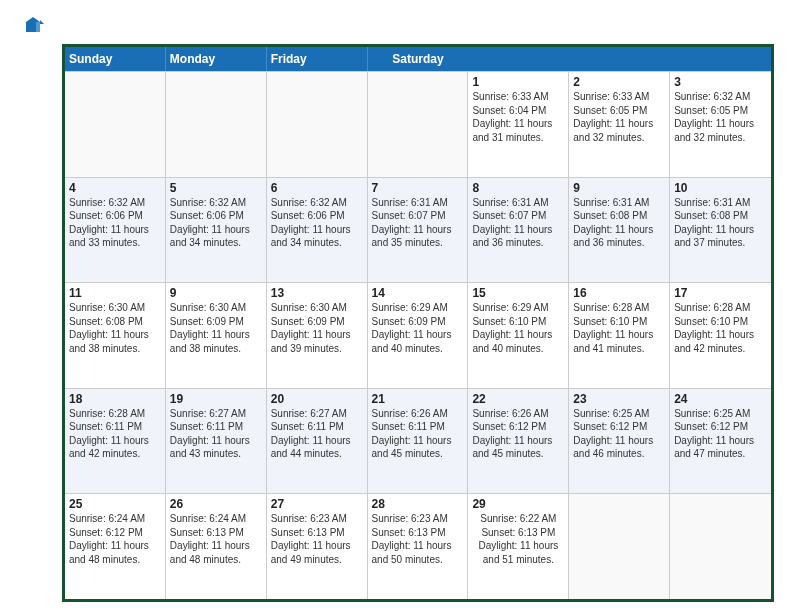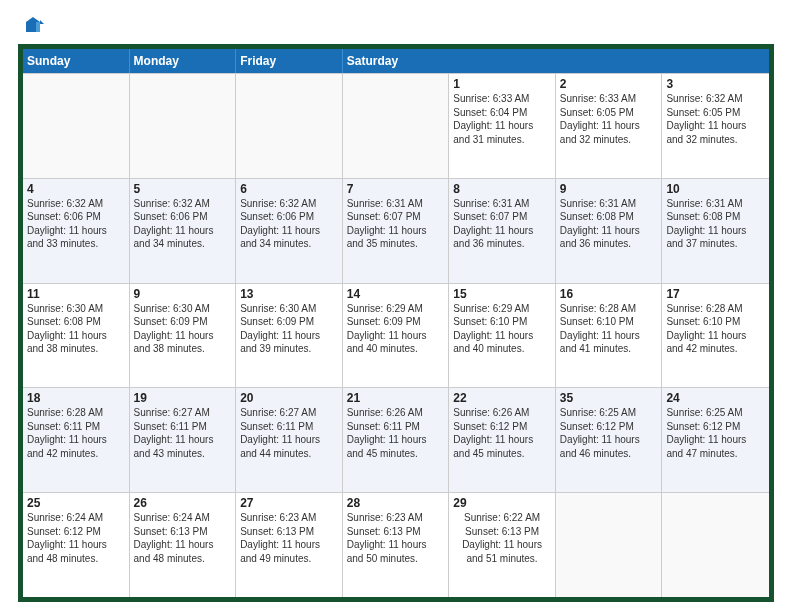--- a/index.html
+++ b/index.html
@@ -52,37 +52,39 @@
       font-weight: normal;
     }
     .location {
       font-size: 15px;
       color: #555;
     }
     .calendar {
       flex: 1;
       display: flex;
       flex-direction: column;
-      border: 5px solid #14532d;
+      border: 3px solid #14532d;
+      margin-left: 44px;
     }
     .cal-header {
       display: grid;
       grid-template-columns: repeat(7, 1fr);
       background: #1a6eb5;
     }
     .cal-header-cell {
       color: #fff;
       font-size: 12px;
       font-weight: bold;
       padding: 5px 4px;
       text-align: left;
       border-right: 1px solid #3a8ed5;
     }
     .cal-header-cell:last-child {
       border-right: none;
+      text-align: center;
     }
     .cal-body {
       flex: 1;
       display: flex;
       flex-direction: column;
     }
     .cal-row {
       display: grid;
       grid-template-columns: repeat(7, 1fr);
       flex: 1;
@@ -284,21 +286,21 @@
 Sunset: 6:11 PM
 Daylight: 11 hours and 45 minutes.</div>
           </div>
           <div class="cal-cell">
             <div class="day-num">22</div>
             <div class="day-info" style="white-space: pre-line;">Sunrise: 6:26 AM
 Sunset: 6:12 PM
 Daylight: 11 hours and 45 minutes.</div>
           </div>
           <div class="cal-cell">
-            <div class="day-num">35</div>
+            <div class="day-num">23</div>
             <div class="day-info" style="white-space: pre-line;">Sunrise: 6:25 AM
 Sunset: 6:12 PM
 Daylight: 11 hours and 46 minutes.</div>
           </div>
           <div class="cal-cell">
             <div class="day-num">24</div>
             <div class="day-info" style="white-space: pre-line;">Sunrise: 6:25 AM
 Sunset: 6:12 PM
 Daylight: 11 hours and 47 minutes.</div>
           </div>

